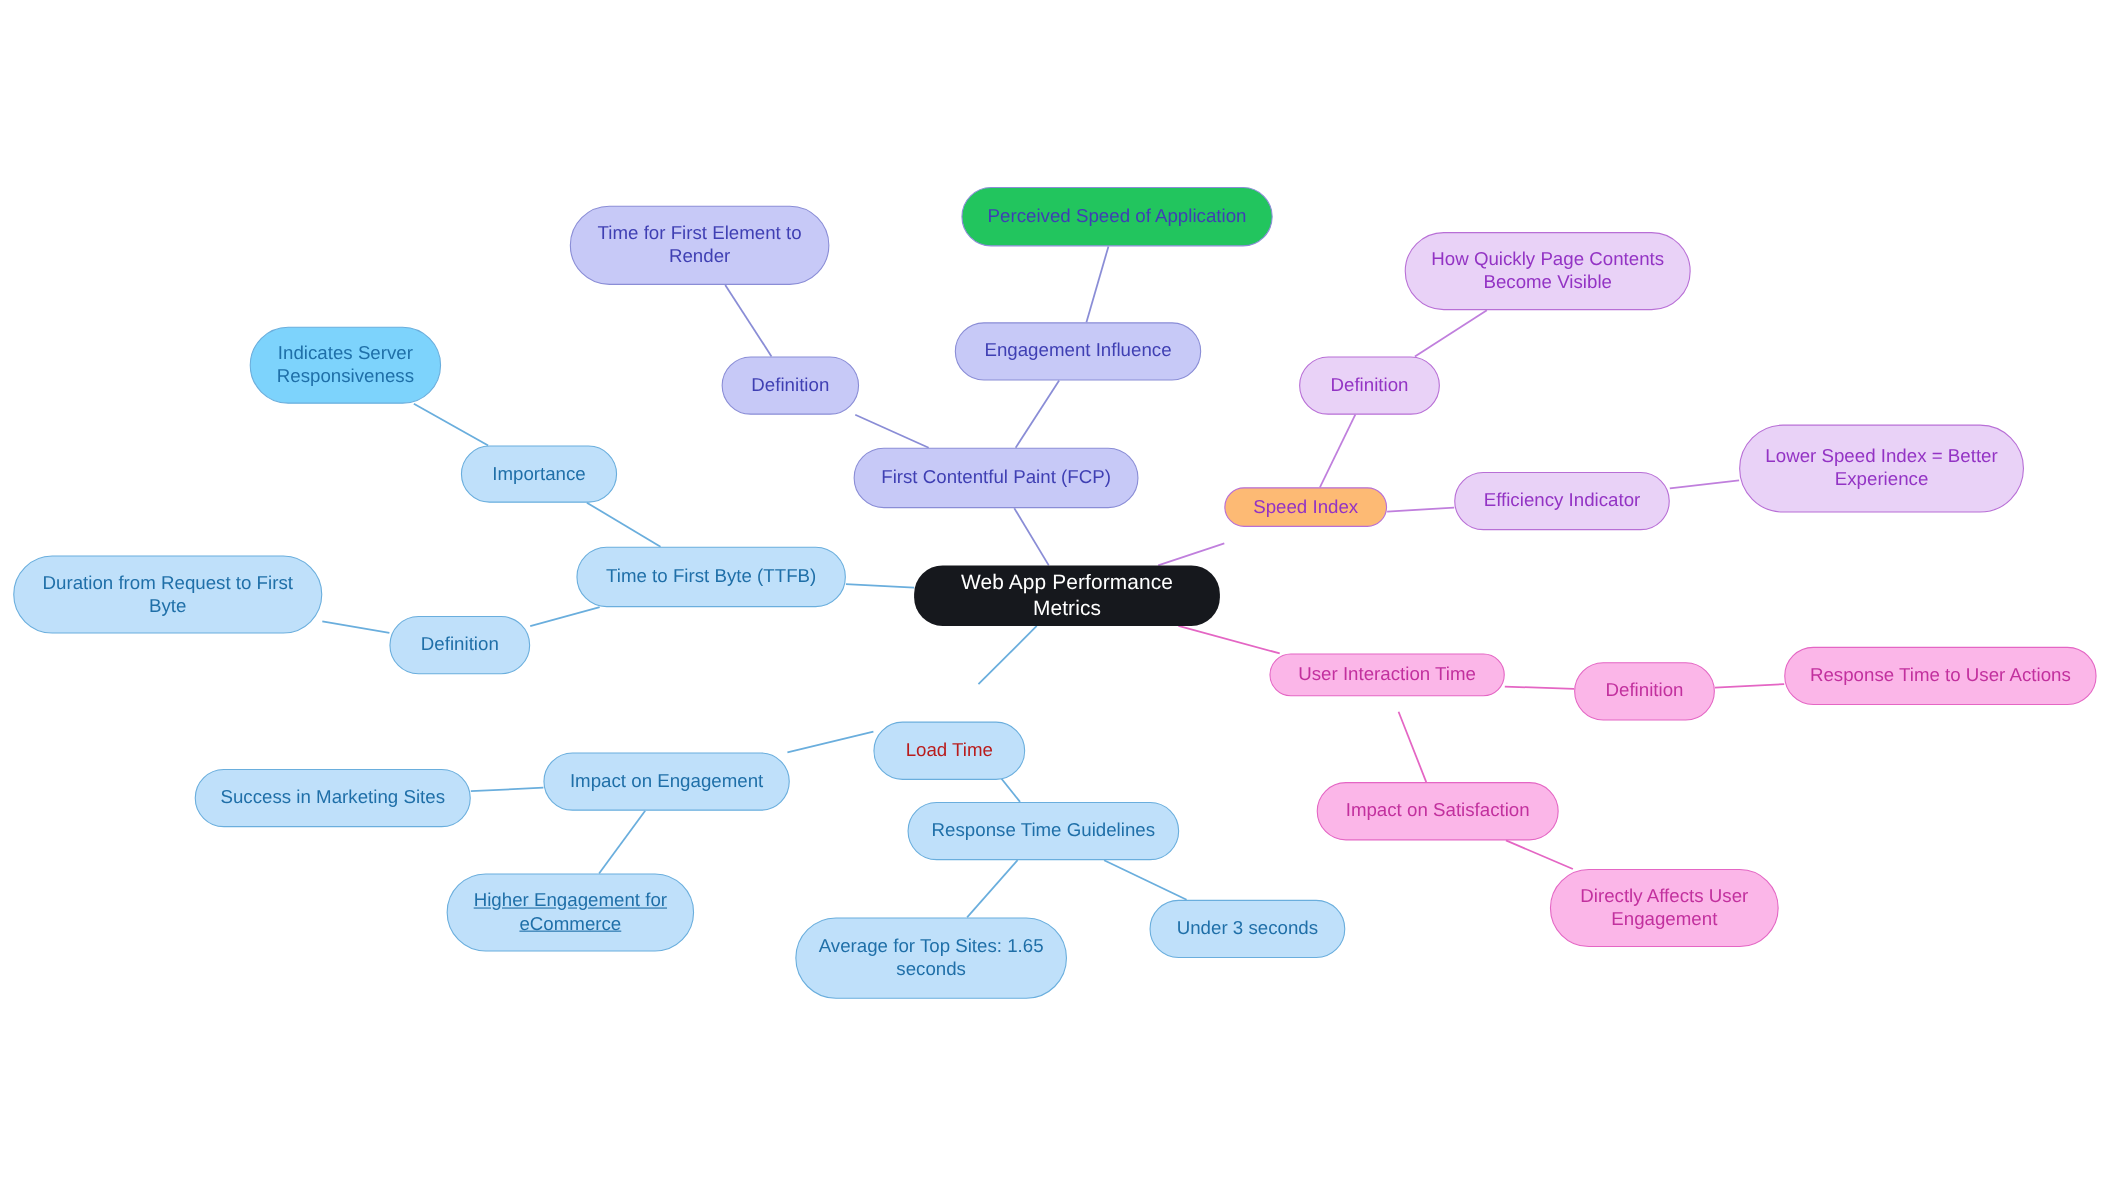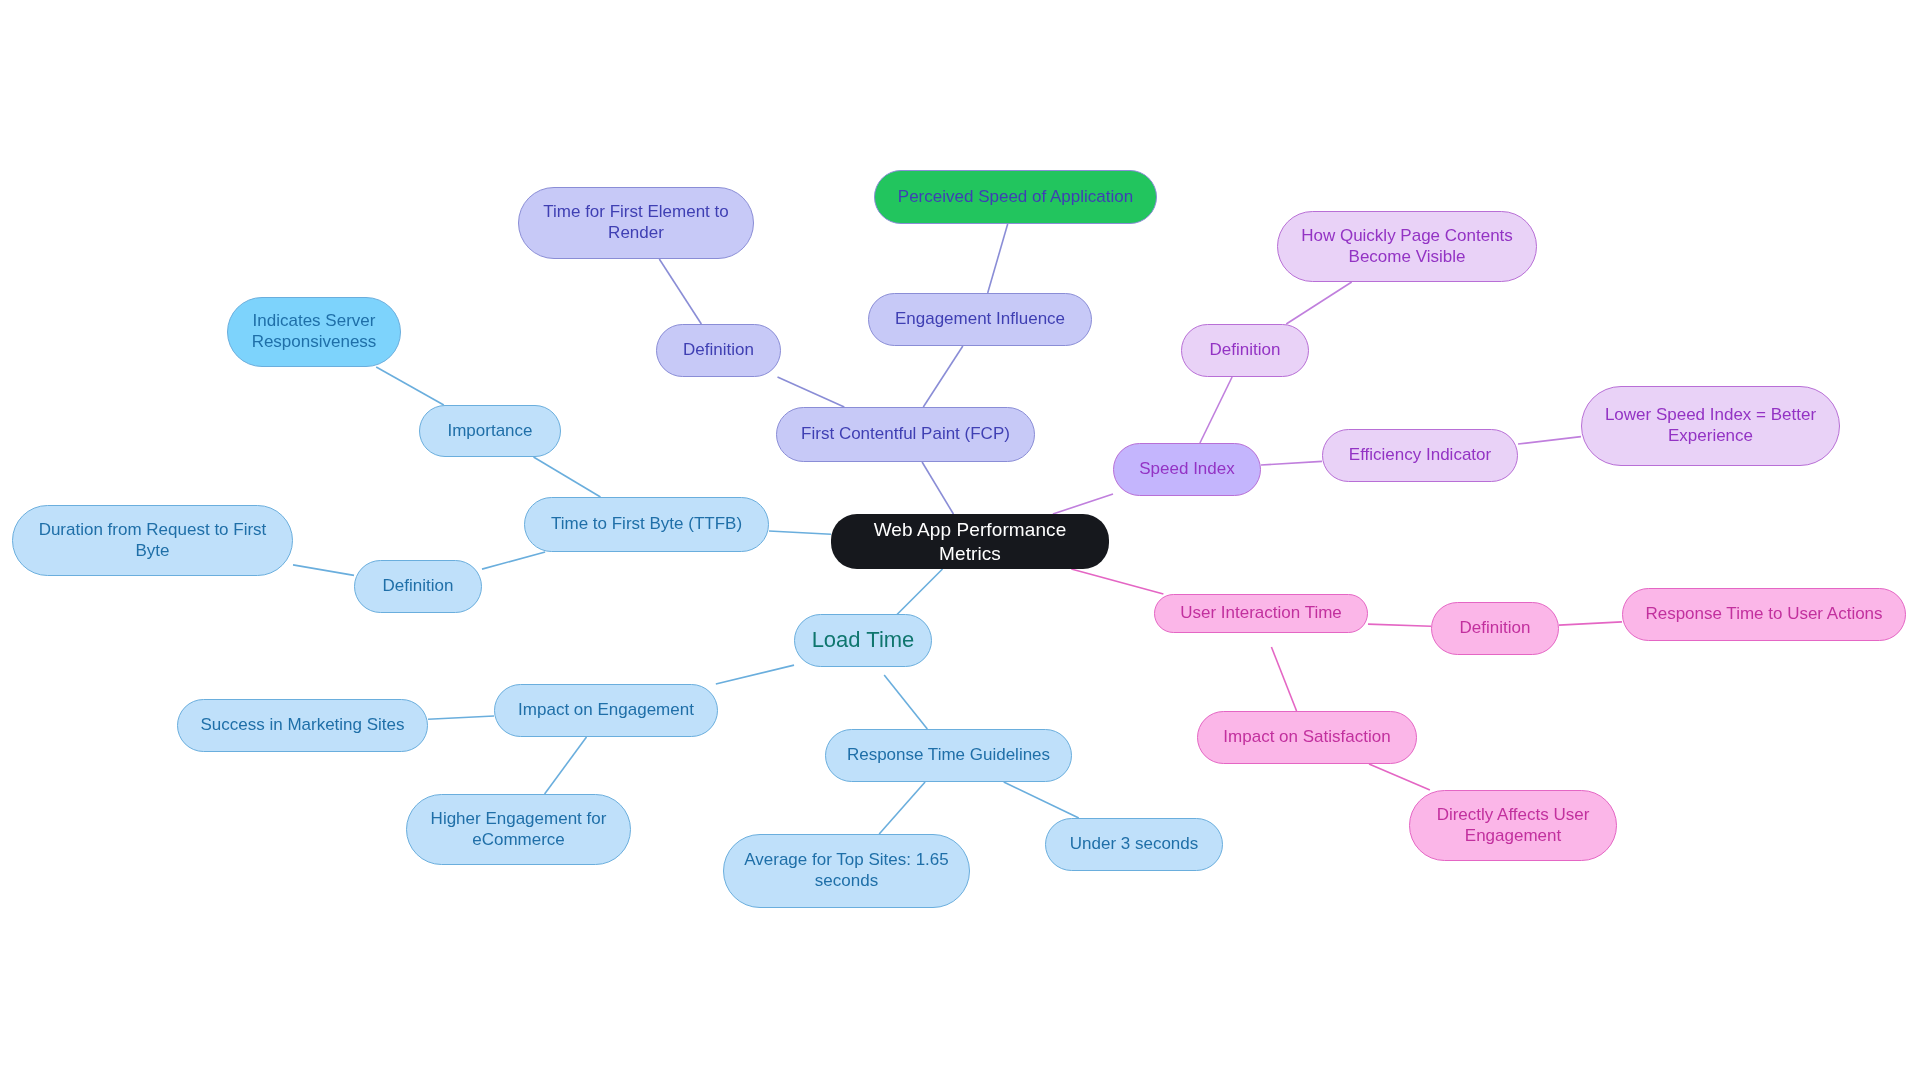--- a/index.html
+++ b/index.html
@@ -91,36 +91,36 @@
 Responsiveness</span></div>
       <div class="node" style="left: 354px; top: 560px; width: 128px; height: 53px; background: rgb(191, 224, 250); border-color: rgb(106, 174, 221); color: rgb(31, 111, 168); font-size: 17px;"><span class="node-label">Definition</span></div>
       <div class="node" style="left: 12px; top: 505px; width: 281px; height: 71px; background: rgb(191, 224, 250); border-color: rgb(106, 174, 221); color: rgb(31, 111, 168); font-size: 17px;"><span class="node-label">Duration from Request to First
 Byte</span></div>
       <div class="node" style="left: 776px; top: 407px; width: 259px; height: 55px; background: rgb(199, 201, 247); border-color: rgb(138, 141, 214); color: rgb(63, 63, 179); font-size: 17px;"><span class="node-label">First Contentful Paint (FCP)</span></div>
       <div class="node" style="left: 656px; top: 324px; width: 125px; height: 53px; background: rgb(199, 201, 247); border-color: rgb(138, 141, 214); color: rgb(63, 63, 179); font-size: 17px;"><span class="node-label">Definition</span></div>
       <div class="node" style="left: 518px; top: 187px; width: 236px; height: 72px; background: rgb(199, 201, 247); border-color: rgb(138, 141, 214); color: rgb(63, 63, 179); font-size: 17px;"><span class="node-label">Time for First Element to
 Render</span></div>
       <div class="node" style="left: 868px; top: 293px; width: 224px; height: 53px; background: rgb(199, 201, 247); border-color: rgb(138, 141, 214); color: rgb(63, 63, 179); font-size: 17px;"><span class="node-label">Engagement Influence</span></div>
       <div class="node" style="left: 874px; top: 170px; width: 283px; height: 54px; background: #22c55e; border-color: rgb(138, 141, 214); color: rgb(63, 63, 179); font-size: 17px;"><span class="node-label">Perceived Speed of Application</span></div>
-      <div class="node" style="left: 1113px; top: 443px; width: 148px; height: 53px; background: #c4b5fd; border-color: rgb(184, 111, 214); color: rgb(147, 51, 196); font-size: 17px;"><span class="node-label">Speed Index</span></div>
+      <div class="node" style="left: 1113px; top: 443px; width: 148px; height: 36px; background: #fdba74; border-color: rgb(184, 111, 214); color: rgb(147, 51, 196); font-size: 17px;"><span class="node-label">Speed Index</span></div>
       <div class="node" style="left: 1181px; top: 324px; width: 128px; height: 53px; background: rgb(233, 210, 247); border-color: rgb(184, 111, 214); color: rgb(147, 51, 196); font-size: 17px;"><span class="node-label">Definition</span></div>
       <div class="node" style="left: 1277px; top: 211px; width: 260px; height: 71px; background: rgb(233, 210, 247); border-color: rgb(184, 111, 214); color: rgb(147, 51, 196); font-size: 17px;"><span class="node-label">How Quickly Page Contents
 Become Visible</span></div>
       <div class="node" style="left: 1322px; top: 429px; width: 196px; height: 53px; background: rgb(233, 210, 247); border-color: rgb(184, 111, 214); color: rgb(147, 51, 196); font-size: 17px;"><span class="node-label">Efficiency Indicator</span></div>
       <div class="node" style="left: 1581px; top: 386px; width: 259px; height: 80px; background: rgb(233, 210, 247); border-color: rgb(184, 111, 214); color: rgb(147, 51, 196); font-size: 17px;"><span class="node-label">Lower Speed Index = Better
 Experience</span></div>
       <div class="node" style="left: 1154px; top: 594px; width: 214px; height: 39px; background: rgb(251, 182, 232); border-color: rgb(228, 102, 196); color: rgb(194, 48, 158); font-size: 17px;"><span class="node-label">User Interaction Time</span></div>
       <div class="node" style="left: 1431px; top: 602px; width: 128px; height: 53px; background: rgb(251, 182, 232); border-color: rgb(228, 102, 196); color: rgb(194, 48, 158); font-size: 17px;"><span class="node-label">Definition</span></div>
       <div class="node" style="left: 1622px; top: 588px; width: 284px; height: 53px; background: rgb(251, 182, 232); border-color: rgb(228, 102, 196); color: rgb(194, 48, 158); font-size: 17px;"><span class="node-label">Response Time to User Actions</span></div>
       <div class="node" style="left: 1197px; top: 711px; width: 220px; height: 53px; background: rgb(251, 182, 232); border-color: rgb(228, 102, 196); color: rgb(194, 48, 158); font-size: 17px;"><span class="node-label">Impact on Satisfaction</span></div>
       <div class="node" style="left: 1409px; top: 790px; width: 208px; height: 71px; background: rgb(251, 182, 232); border-color: rgb(228, 102, 196); color: rgb(194, 48, 158); font-size: 17px;"><span class="node-label">Directly Affects User
 Engagement</span></div>
-      <div class="node" style="left: 794px; top: 614px; width: 138px; height: 53px; background: rgb(191, 224, 250); border-color: rgb(106, 174, 221); color: #0f766e; font-size: 22px;"><span class="node-label">Load Time</span></div>
+      <div class="node" style="left: 794px; top: 656px; width: 138px; height: 53px; background: rgb(191, 224, 250); border-color: rgb(106, 174, 221); color: #b91c1c; font-size: 17px;"><span class="node-label">Load Time</span></div>
       <div class="node" style="left: 494px; top: 684px; width: 224px; height: 53px; background: rgb(191, 224, 250); border-color: rgb(106, 174, 221); color: rgb(31, 111, 168); font-size: 17px;"><span class="node-label">Impact on Engagement</span></div>
       <div class="node" style="left: 177px; top: 699px; width: 251px; height: 53px; background: rgb(191, 224, 250); border-color: rgb(106, 174, 221); color: rgb(31, 111, 168); font-size: 17px;"><span class="node-label">Success in Marketing Sites</span></div>
-      <div class="node" style="left: 406px; top: 794px; width: 225px; height: 71px; background: rgb(191, 224, 250); border-color: rgb(106, 174, 221); color: rgb(31, 111, 168); font-size: 17px;"><span class="node-label">Higher Engagement for
+      <div class="node" style="left: 406px; top: 794px; width: 225px; height: 71px; background: rgb(191, 224, 250); border-color: rgb(106, 174, 221); color: rgb(31, 111, 168); font-size: 17px; text-decoration: underline;"><span class="node-label">Higher Engagement for
 eCommerce</span></div>
       <div class="node" style="left: 825px; top: 729px; width: 247px; height: 53px; background: rgb(191, 224, 250); border-color: rgb(106, 174, 221); color: rgb(31, 111, 168); font-size: 17px;"><span class="node-label">Response Time Guidelines</span></div>
       <div class="node" style="left: 723px; top: 834px; width: 247px; height: 74px; background: rgb(191, 224, 250); border-color: rgb(106, 174, 221); color: rgb(31, 111, 168); font-size: 17px;"><span class="node-label">Average for Top Sites: 1.65
 seconds</span></div>
       <div class="node" style="left: 1045px; top: 818px; width: 178px; height: 53px; background: rgb(191, 224, 250); border-color: rgb(106, 174, 221); color: rgb(31, 111, 168); font-size: 17px;"><span class="node-label">Under 3 seconds</span></div>
     </div>
 </div>
 
 </body></html>

